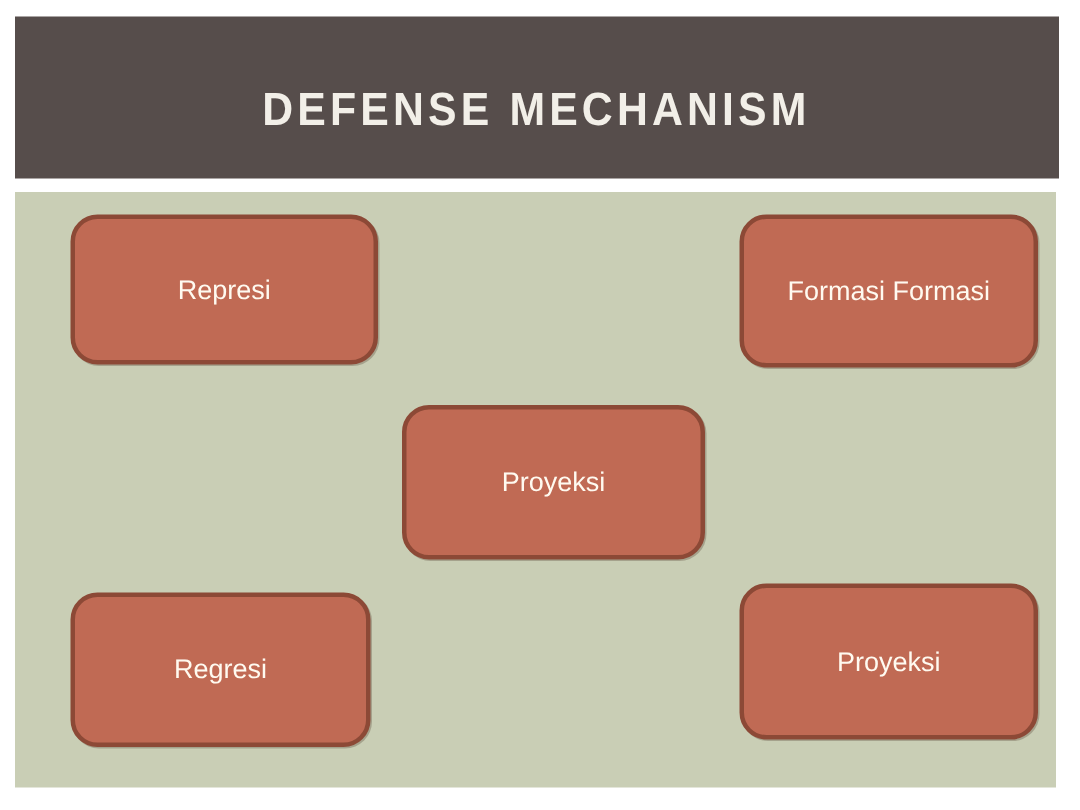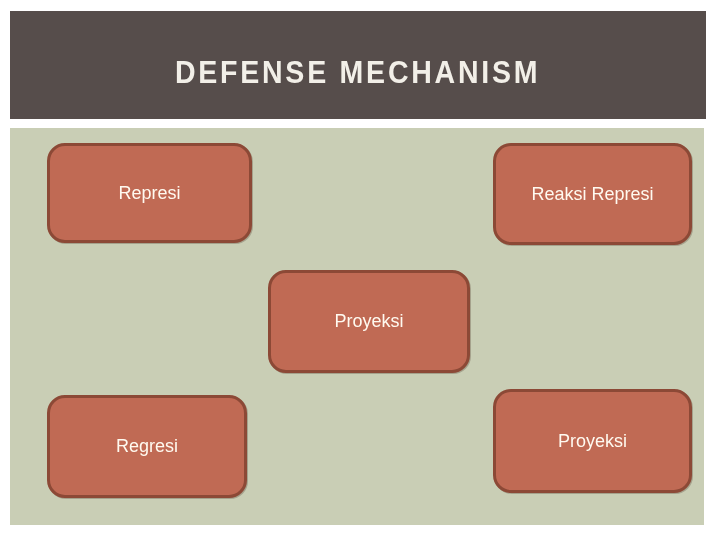--- a/index.html
+++ b/index.html
@@ -71,21 +71,21 @@
     <div class="title">DEFENSE MECHANISM</div>
   </div>
 
   <div class="body">
 
     <div class="box box-represi">
       <span>Represi</span>
     </div>
 
     <div class="box box-reaksi-formasi">
-      <span>Reaksi Represi</span>
+      <span>Formasi Formasi</span>
     </div>
 
     <div class="box box-regresi">
       <span>Regresi</span>
     </div>
 
     <div class="box box-proyeksi">
       <span>Proyeksi</span>
     </div>
 

